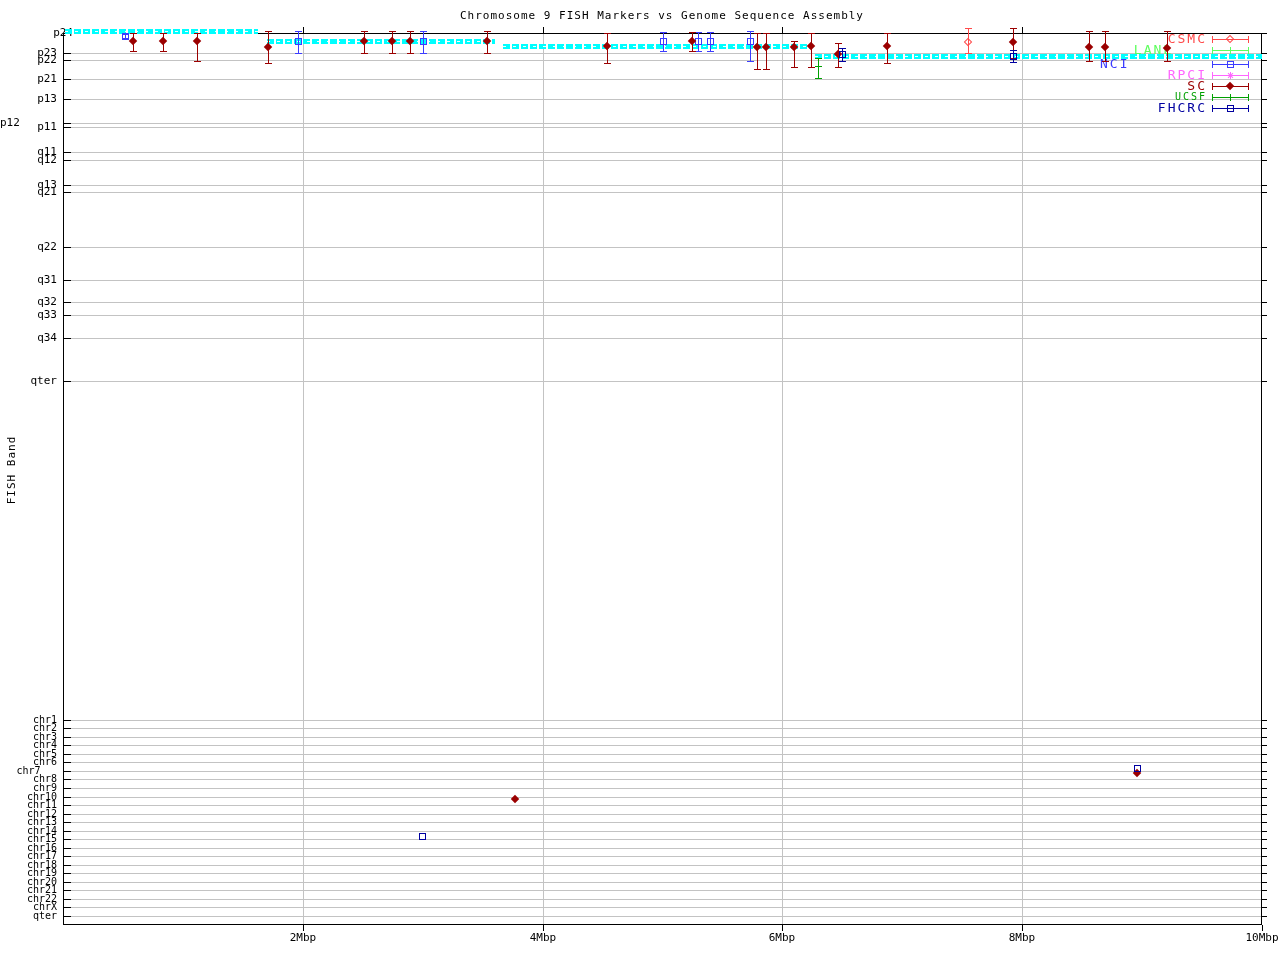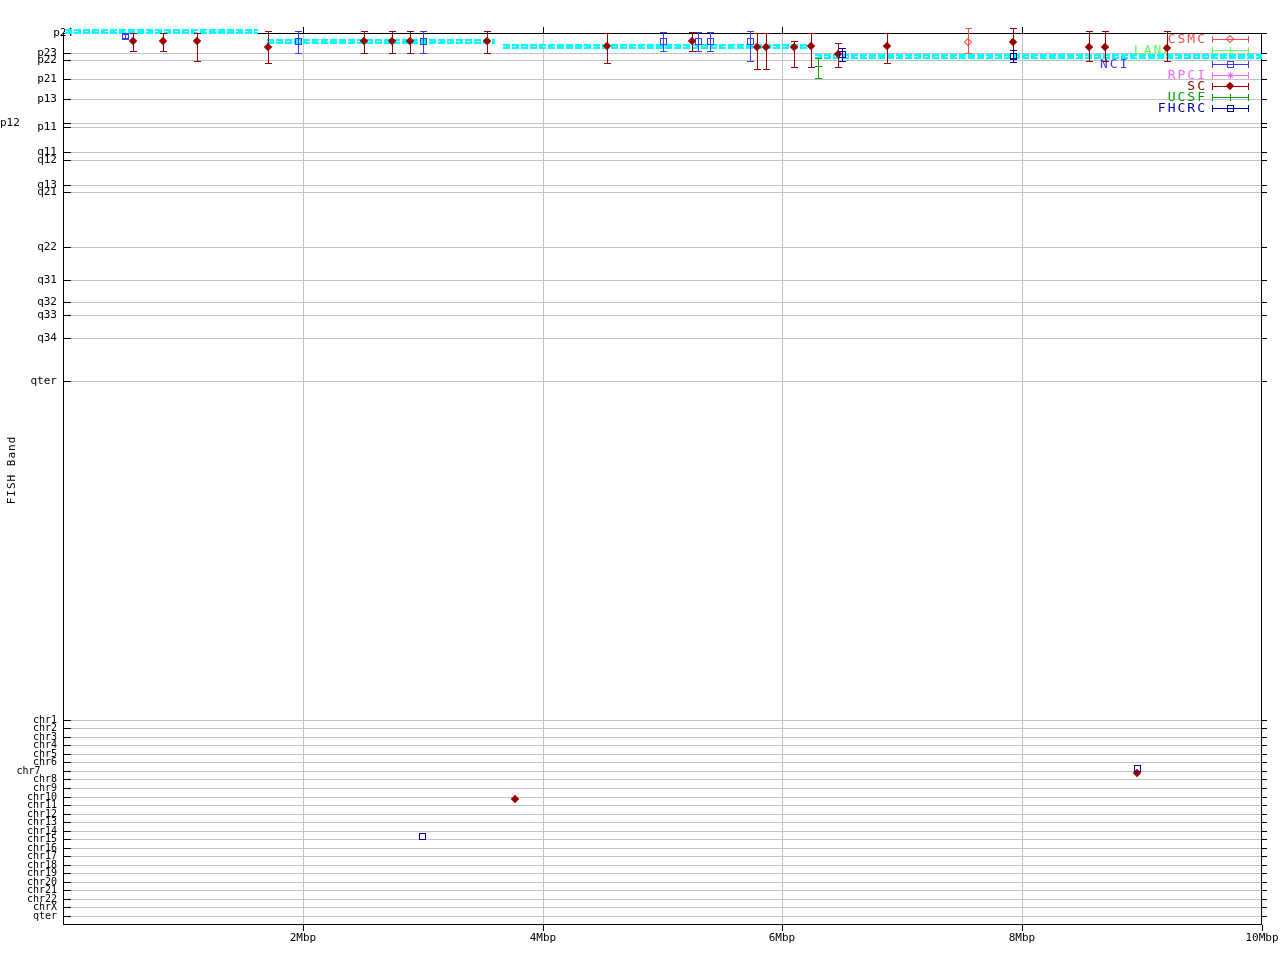--- a/index.html
+++ b/index.html
@@ -10,20 +10,21 @@
   .centered{left:45px;width:1234px;text-align:center;}
   .title{top:9px;letter-spacing:1px;}
   .xlabel{top:946px;letter-spacing:1px;}
   .ylabel{left:-49px;top:464px;width:120px;height:12px;text-align:center;
           transform:rotate(-90deg);letter-spacing:1px;}
 </style>
 </head>
 <body>
 
 <div id="plot-area">
+  <div class="abs centered title">Chromosome 9 FISH Markers vs Genome Sequence Assembly</div>
   <div class="abs ylabel">FISH Band</div>
 <div class="abs" style="left: 303px; top: 33px; width: 1px; height: 892px; background: rgb(195, 195, 195);"></div>
     <div class="abs" style="left: 303px; top: 27px; width: 1px; height: 6px; background: rgb(0, 0, 0);"></div>
     <div class="abs" style="left: 303px; top: 925px; width: 1px; height: 6px; background: rgb(0, 0, 0);"></div>
     <div class="abs" style="left: 278px; top: 932px; width: 50px; text-align: center; line-height: 11px;">2Mbp</div>
     <div class="abs" style="left: 543px; top: 33px; width: 1px; height: 892px; background: rgb(195, 195, 195);"></div>
     <div class="abs" style="left: 543px; top: 27px; width: 1px; height: 6px; background: rgb(0, 0, 0);"></div>
     <div class="abs" style="left: 543px; top: 925px; width: 1px; height: 6px; background: rgb(0, 0, 0);"></div>
     <div class="abs" style="left: 518px; top: 932px; width: 50px; text-align: center; line-height: 11px;">4Mbp</div>
     <div class="abs" style="left: 782px; top: 33px; width: 1px; height: 892px; background: rgb(195, 195, 195);"></div>
@@ -222,21 +223,21 @@
     <div class="abs" style="left: 1248px; top: 72px; width: 1px; height: 7px; background: rgb(255, 102, 255);"></div>
     <div class="abs" style="left: 1227px; top: 75px; width: 7px; height: 1px; background: rgb(255, 102, 255);"></div>
     <div class="abs" style="left: 1230px; top: 72px; width: 1px; height: 7px; background: rgb(255, 102, 255);"></div>
     <div class="abs" style="left: 1227px; top: 75px; width: 7px; height: 1px; background: rgb(255, 102, 255); transform: rotate(45deg);"></div>
     <div class="abs" style="left: 1227px; top: 75px; width: 7px; height: 1px; background: rgb(255, 102, 255); transform: rotate(-45deg);"></div>
     <div class="abs" style="left: 1100px; top: 79px; width: 107px; text-align: right; color: rgb(155, 0, 0); font-size: 13px; line-height: 13px; letter-spacing: 2px;">SC</div>
     <div class="abs" style="left: 1212px; top: 86px; width: 36px; height: 1px; background: rgb(155, 0, 0);"></div>
     <div class="abs" style="left: 1212px; top: 83px; width: 1px; height: 7px; background: rgb(155, 0, 0);"></div>
     <div class="abs" style="left: 1248px; top: 83px; width: 1px; height: 7px; background: rgb(155, 0, 0);"></div>
     <div class="abs" style="left: 1227px; top: 83px; width: 6px; height: 6px; background: rgb(155, 0, 0); transform: rotate(45deg);"></div>
-    <div class="abs" style="left: 1100px; top: 90px; width: 107px; text-align: right; color: rgb(0, 160, 0); font-size: 13px; line-height: 13px; letter-spacing: 2px;">UCSF</div>
+    <div class="abs" style="left: 1100px; top: 90px; width: 107px; text-align: right; color: rgb(0, 160, 0); font-size: 10px; line-height: 13px; letter-spacing: 2px;">UCSF</div>
     <div class="abs" style="left: 1212px; top: 97px; width: 36px; height: 1px; background: rgb(0, 160, 0);"></div>
     <div class="abs" style="left: 1212px; top: 94px; width: 1px; height: 7px; background: rgb(0, 160, 0);"></div>
     <div class="abs" style="left: 1248px; top: 94px; width: 1px; height: 7px; background: rgb(0, 160, 0);"></div>
     <div class="abs" style="left: 1227px; top: 97px; width: 7px; height: 1px; background: rgb(0, 160, 0);"></div>
     <div class="abs" style="left: 1230px; top: 94px; width: 1px; height: 7px; background: rgb(0, 160, 0);"></div>
     <div class="abs" style="left: 1100px; top: 101px; width: 107px; text-align: right; color: rgb(0, 0, 160); font-size: 13px; line-height: 13px; letter-spacing: 2px;">FHCRC</div>
     <div class="abs" style="left: 1212px; top: 108px; width: 36px; height: 1px; background: rgb(0, 0, 160);"></div>
     <div class="abs" style="left: 1212px; top: 105px; width: 1px; height: 7px; background: rgb(0, 0, 160);"></div>
     <div class="abs" style="left: 1248px; top: 105px; width: 1px; height: 7px; background: rgb(0, 0, 160);"></div>
     <div class="abs" style="left: 1227px; top: 105px; width: 7px; height: 7px; border: 1px solid rgb(0, 0, 160); box-sizing: border-box;"></div>

